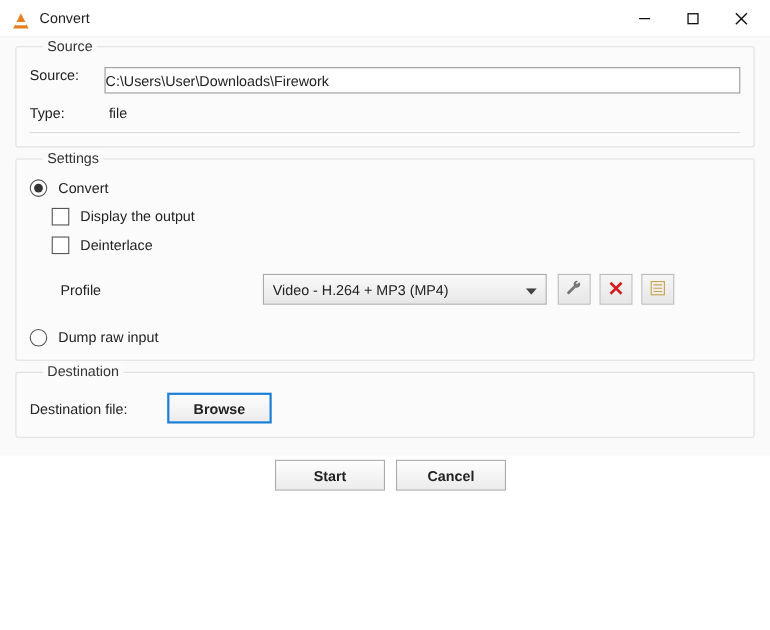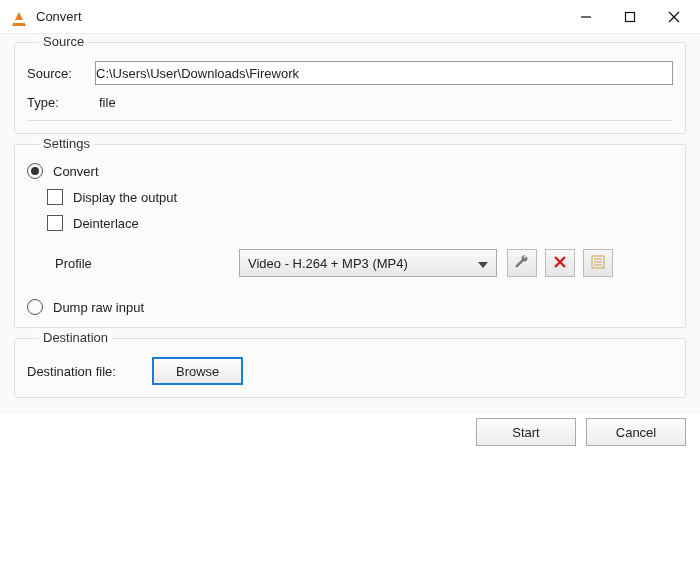--- a/index.html
+++ b/index.html
@@ -9,21 +9,21 @@
 .titlebar .title { flex: 1; font-size: 13px; }
 .titlebar .win-controls { display: flex; }
 .titlebar .win-btn { width: 44px; height: 30px; display: flex; align-items: center; justify-content: center; }
 .titlebar .win-btn svg { stroke: #111; }
 
 .content { padding: 8px 14px 6px 14px; background: #fafafa; }
 
 .group { border: 1px solid #e0e0e0; border-radius: 2px; margin-bottom: 10px; position: relative; padding: 18px 12px 12px 12px; background: #fbfbfb; }
 .group .legend { position: absolute; top: -9px; left: 24px; background: #fbfbfb; padding: 0 4px; font-size: 13px; color: #333; }
 
-.row { display: flex; align-items: center; margin-bottom: 10px; }
+.row { display: flex; align-items: flex-start; margin-bottom: 10px; }
 .row.nb { margin-bottom: 0; }
 .lbl { width: 68px; min-width: 60px; }
 .text-input { flex: 1; height: 24px; border: 1px solid #999; background: #fff; padding: 2px 0; font-size: 13px; }
 .static-val { padding-left: 4px; }
 .hr { border: 0; border-top: 1px solid #ddd; margin-top: 10px; }
 
 .radio { width: 16px; height: 16px; border: 1.5px solid #555; border-radius: 50%; display: inline-flex; align-items: center; justify-content: center; margin-right: 10px; }
 .radio .dot { width: 8px; height: 8px; border-radius: 50%; background: #333; display: none; }
 .radio.checked .dot { display: block; }
 
@@ -32,23 +32,23 @@
 
 .profile-row { display: flex; align-items: center; margin: 18px 0 6px 0; }
 .profile-label { width: 212px; padding-left: 28px; }
 .select { width: 258px; height: 28px; border: 1px solid #aaa; background: linear-gradient(#fafafa,#e7e7e7); display: flex; align-items: center; justify-content: space-between; padding: 0 8px; margin-right: 10px; }
 .icon-btn { width: 30px; height: 28px; border: 1px solid #bbb; background: linear-gradient(#f6f6f6,#e6e6e6); display: flex; align-items: center; justify-content: center; margin-right: 8px; }
 .icon-btn:last-child { margin-right: 0; }
 
 .dest-row { display: flex; align-items: center; }
 .dest-row .lbl2 { width: 115px; }
 .dest-row .text-input { flex: 1; }
-.btn { height: 28px; border: 1px solid #aaa; background: linear-gradient(#fdfdfd,#ececec); padding: 0 22px; display: inline-flex; align-items: center; justify-content: center; margin-left: 10px; }
+.btn { height: 28px; border: 1px solid #aaa; background: linear-gradient(#fdfdfd,#ececec); padding: 0 22px; display: inline-flex; align-items: center; justify-content: center; margin-left: 10px; font-weight: bold; }
 .btn.primary { border: 2px solid #1a7dd6; }
-.footer { display: flex; justify-content: flex-end; padding: 4px 14px 12px 14px; }
+.footer { display: flex; justify-content: center; padding: 4px 14px 12px 14px; }
 .footer .btn { width: 100px; padding: 0; text-align: center; justify-content: center; }
 
 .cone { position: relative; width: 0; height: 0; border-left: 7px solid transparent; border-right: 7px solid transparent; border-bottom: 14px solid #e67e22; }
 .cone::before { content: ""; position: absolute; left: -5px; top: 8px; width: 10px; height: 3px; background: #fff; }
 </style>
 </head>
 <body>
 
 <div class="titlebar">
   <span class="app-icon">

